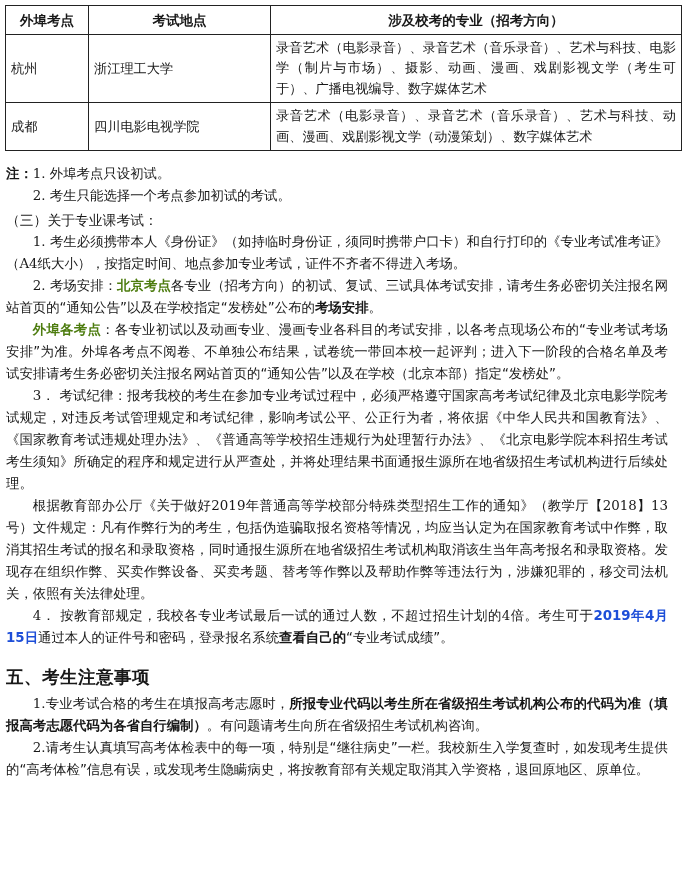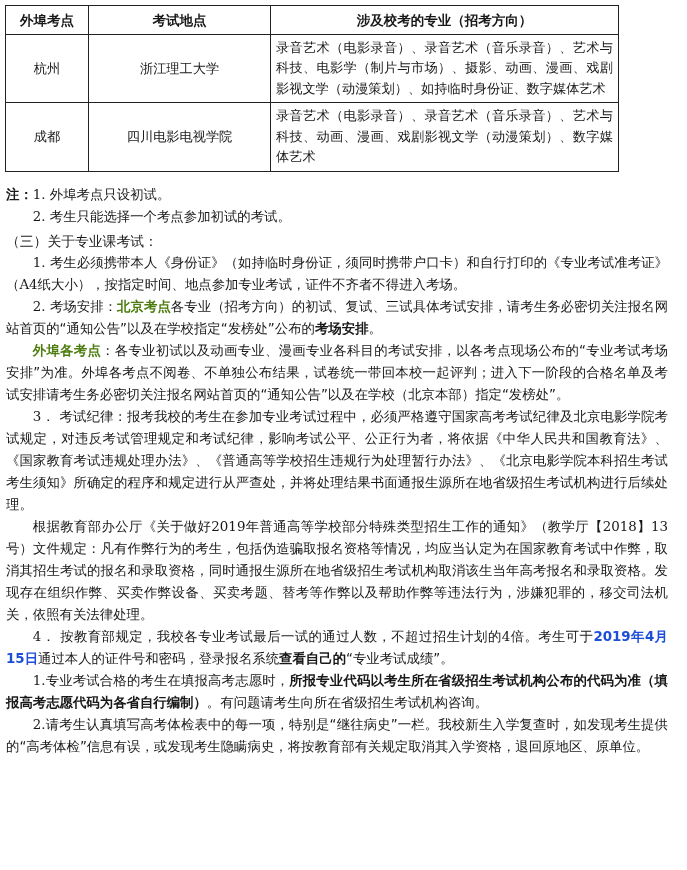--- a/index.html
+++ b/index.html
@@ -16,21 +16,21 @@
   }
   .page {
     position: relative;
     width: 687px;
     height: 870px;
     box-sizing: border-box;
   }
 
   
   .exam-table {
-    width: 614px;
+    width: 677px;
     margin: 5px 0 0 5px;
     border-collapse: collapse;
     table-layout: fixed;
   }
   .exam-table th,
   .exam-table td {
     border: 1px solid #222;
     padding: 3px 5px;
     font-size: 13.2px;
     line-height: 1.52;
@@ -40,21 +40,20 @@
     text-align: center;
     font-weight: bold;
     height: 22px;
     font-size: 13.5px;
   }
   .col-city   { width: 83px; }
   .col-place  { width: 182px; }
   .col-majors { width: auto; }
   .exam-table td.c-city,
   .exam-table td.c-place {
-    text-align: center;
   }
   .exam-table td.c-majors {
     text-align: justify;
     text-justify: inter-ideograph;
     line-height: 1.55;
   }
   .row-hz td { height: 52px; }
   .row-cd td { height: 40px; }
 
   
@@ -106,21 +105,21 @@
       <tr>
         <th>外埠考点</th>
         <th>考试地点</th>
         <th>涉及校考的专业（招考方向）</th>
       </tr>
     </thead>
     <tbody>
       <tr class="row-hz">
         <td class="c-city">杭州</td>
         <td class="c-place">浙江理工大学</td>
-        <td class="c-majors">录音艺术（电影录音）、录音艺术（音乐录音）、艺术与科技、电影学（制片与市场）、摄影、动画、漫画、戏剧影视文学（动漫策划）、如持临时身份证、数字媒体艺术</td>
+        <td class="c-majors">录音艺术（电影录音）、录音艺术（音乐录音）、艺术与科技、电影学（制片与市场）、摄影、动画、漫画、戏剧影视文学（考生可于）、广播电视编导、数字媒体艺术</td>
       </tr>
       <tr class="row-cd">
         <td class="c-city">成都</td>
         <td class="c-place">四川电影电视学院</td>
         <td class="c-majors">录音艺术（电影录音）、录音艺术（音乐录音）、艺术与科技、动画、漫画、戏剧影视文学（动漫策划）、数字媒体艺术</td>
       </tr>
     </tbody>
   </table>
 
   <div class="body-wrap">
@@ -136,19 +135,20 @@
     <p class="para indent"><span class="num">2.</span> <span>考场安排：</span><span class="blue">北京考点</span><span>各专业（招考方向）的初试、复试、三试具体考试安排，请考生务必密切关注报名网站首页的“通知公告”以及在学校指定“发榜处”公布的</span><span class="b">考场安排</span><span>。</span></p>
 
     <p class="para indent"><span class="blue">外埠各考点</span><span>：各专业初试以及动画专业、漫画专业各科目的考试安排，以各考点现场公布的“专业考试考场安排”为准。外埠各考点不阅卷、不单独公布结果，试卷统一带回本校一起评判；进入下一阶段的合格名单及考试安排请考生务必密切关注报名网站首页的“通知公告”以及在学校（北京本部）指定“发榜处”。</span></p>
 
     <p class="para indent"><span class="num">3．</span> <span>考试纪律：报考我校的考生在参加专业考试过程中，必须严格遵守国家高考考试纪律及北京电影学院考试规定，对违反考试管理规定和考试纪律，影响考试公平、公正行为者，将依据《中华人民共和国教育法》、《国家教育考试违规处理办法》、《普通高等学校招生违规行为处理暂行办法》、《北京电影学院本科招生考试考生须知》所确定的程序和规定进行从严查处，并将处理结果书面通报生源所在地省级招生考试机构进行后续处理。</span></p>
 
     <p class="para indent"><span>根据教育部办公厅《关于做好</span><span class="num">2019</span><span>年普通高等学校部分特殊类型招生工作的通知》（教学厅【</span><span class="num">2018</span><span>】</span><span class="num">13</span><span>号）文件规定：凡有作弊行为的考生，包括伪造骗取报名资格等情况，均应当认定为在国家教育考试中作弊，取消其招生考试的报名和录取资格，同时通报生源所在地省级招生考试机构取消该生当年高考报名和录取资格。发现存在组织作弊、买卖作弊设备、买卖考题、替考等作弊以及帮助作弊等违法行为，涉嫌犯罪的，移交司法机关，依照有关法律处理。</span></p>
 
     <p class="para indent"><span class="num">4．</span> <span>按教育部规定，我校各专业考试最后一试的通过人数，不超过招生计划的</span><span class="num">4</span><span>倍。考生可于</span><span class="red">2019年4月15日</span><span>通过本人的证件号和密码，登录报名系统</span><span class="b">查看自己的</span><span>“专业考试成绩”。</span></p>
 
+    <h2 class="big-head">五、考生注意事项</h2>
 
     <p class="para indent"><span class="num">1.</span><span>专业考试合格的考生在填报高考志愿时，</span><span class="b">所报专业代码以考生所在省级招生考试机构公布的代码为准（填报高考志愿代码为各省自行编制）</span><span>。有问题请考生向所在省级招生考试机构咨询。</span></p>
 
     <p class="para indent"><span class="num">2.</span><span>请考生认真填写高考体检表中的每一项，特别是“继往病史”一栏。我校新生入学复查时，如发现考生提供的“高考体检”信息有误，或发现考生隐瞒病史，将按教育部有关规定取消其入学资格，退回原地区、原单位。</span></p>
 
   </div>
 </div>
 
 </body></html>

